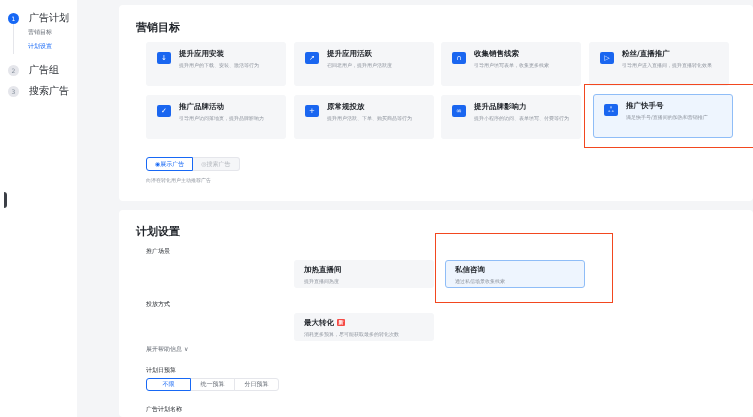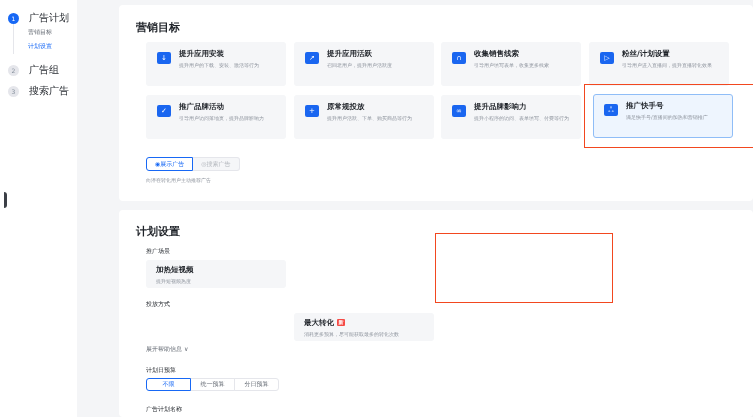--- a/index.html
+++ b/index.html
@@ -83,21 +83,21 @@
     <div class="t">提升应用活跃</div>
     <div class="d">召回老用户，提升用户活跃度</div>
   </div>
   <div class="goal-card" style="left:322px; top:37px">
     <div class="ic">∩</div>
     <div class="t">收集销售线索</div>
     <div class="d">引导用户填写表单，收集更多线索</div>
   </div>
   <div class="goal-card" style="left:470px; top:37px">
     <div class="ic">▷</div>
-    <div class="t">粉丝/计划设置</div>
+    <div class="t">粉丝/直播推广</div>
     <div class="d">引导用户进入直播间，提升直播转化效果</div>
   </div>
 
   <div class="goal-card" style="left:27px; top:90px">
     <div class="ic">✓</div>
     <div class="t">推广品牌活动</div>
     <div class="d">引导用户访问落地页，提升品牌影响力</div>
   </div>
   <div class="goal-card" style="left:175px; top:90px">
     <div class="ic">+</div>
@@ -119,23 +119,27 @@
     <div class="btn on">◉展示广告</div>
     <div class="btn off">◎搜索广告</div>
   </div>
   <div class="ad-type-hint">向潜在转化用户主动推荐广告</div>
 </div>
 
 <div class="panel panel2">
   <div class="panel-title" style="top:14px">计划设置</div>
   <div class="field-label" style="top:37px">推广场景</div>
 
-  <div class="scene-card" style="left:27px; top:50px">
-    <div class="t">加热短视频</div>
-    <div class="d">提升短视频热度</div>
+  <div class="scene-card" style="left:175px; top:50px">
+    <div class="t">加热直播间</div>
+    <div class="d">提升直播间热度</div>
+  </div>
+  <div class="scene-card selected" style="left:326px; top:50px">
+    <div class="t">私信咨询</div>
+    <div class="d">通过私信场景收集线索</div>
   </div>
 
   <div class="field-label" style="top:90px">投放方式</div>
   <div class="scene-card" style="left:175px; top:103px">
     <div class="t"><span>最大转化</span><span class="badge-new">新</span></div>
     <div class="d">消耗更多预算，尽可能获取最多的转化次数</div>
   </div>
 </div>
 
 <div class="expand-help">展开帮助信息 ∨</div>

